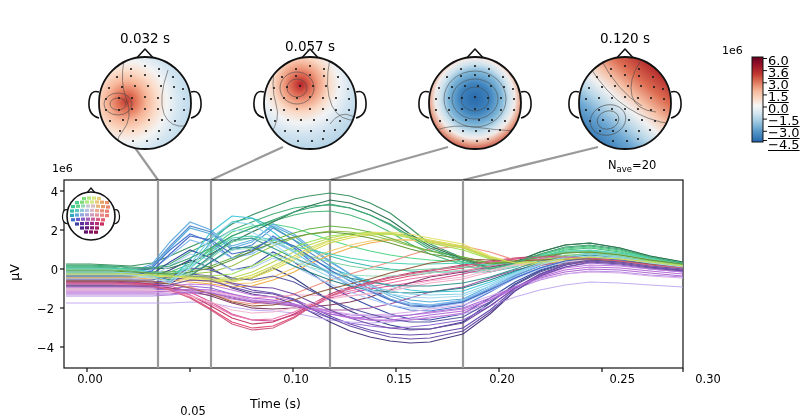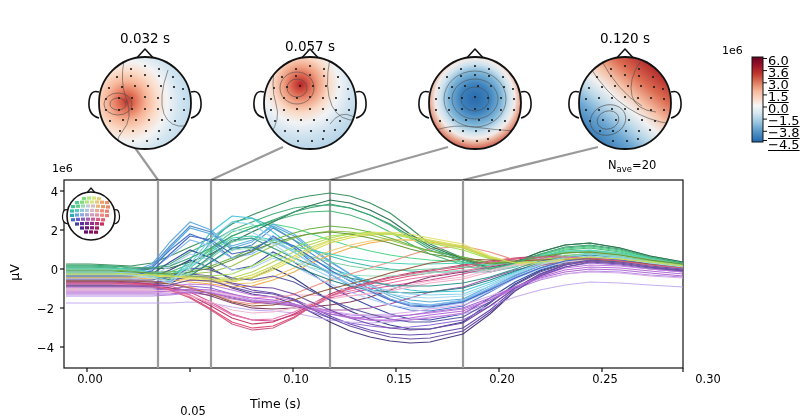--- a/index.html
+++ b/index.html
@@ -47,36 +47,36 @@
   <div class="txt" id="nave"><span>N</span><sub>ave</sub><span>=20</span></div>
 
   <div class="txt" id="xlabel">Time (s)</div>
   <div class="txt" id="ylabel">µV</div>
 
   <div class="tick xtick" style="left:60px;top:372px;">0.00</div>
   <div class="tick xtick" style="left:163px;top:372px;margin-top:32px;">0.05</div>
   <div class="tick xtick" style="left:266px;top:372px;">0.10</div>
   <div class="tick xtick" style="left:369px;top:372px;">0.15</div>
   <div class="tick xtick" style="left:472px;top:372px;">0.20</div>
-  <div class="tick xtick" style="left:575px;top:372px;">0.25</div>
+  <div class="tick xtick" style="left:575px;top:372px;text-align:right;">0.25</div>
   <div class="tick xtick" style="left:678px;top:372px;">0.30</div>
 
   <div class="tick ytick" style="left:28px;top:185px;">4</div>
   <div class="tick ytick" style="left:28px;top:224px;">2</div>
   <div class="tick ytick" style="left:28px;top:263px;">0</div>
   <div class="tick ytick" style="left:24px;top:302px;">−2</div>
   <div class="tick ytick" style="left:24px;top:341px;">−4</div>
 
   <div class="cbtick" style="top:53px;">6.0</div>
   <div class="cbtick" style="top:65px;">3.6</div>
   <div class="cbtick" style="top:77px;">3.0</div>
   <div class="cbtick" style="top:89px;">1.5</div>
   <div class="cbtick" style="top:101px;">0.0</div>
   <div class="cbtick" style="top:113px;">−1.5</div>
-  <div class="cbtick" style="top:125px;">−3.8</div>
+  <div class="cbtick" style="top:125px;">−3.0</div>
   <div class="cbtick" style="top:137px;">−4.5</div>
 
   <svg width="800" height="420" viewBox="0 0 800 420" style="position:absolute;left:0;top:0;">
     <defs>
 
       <radialGradient id="g-topo1" cx="30%" cy="48%" r="78%">
         <stop offset="0%" stop-color="#c1392f"></stop>
         <stop offset="14%" stop-color="#e4785c"></stop>
         <stop offset="28%" stop-color="#f7b79a"></stop>
         <stop offset="42%" stop-color="#fbdcc9"></stop>

